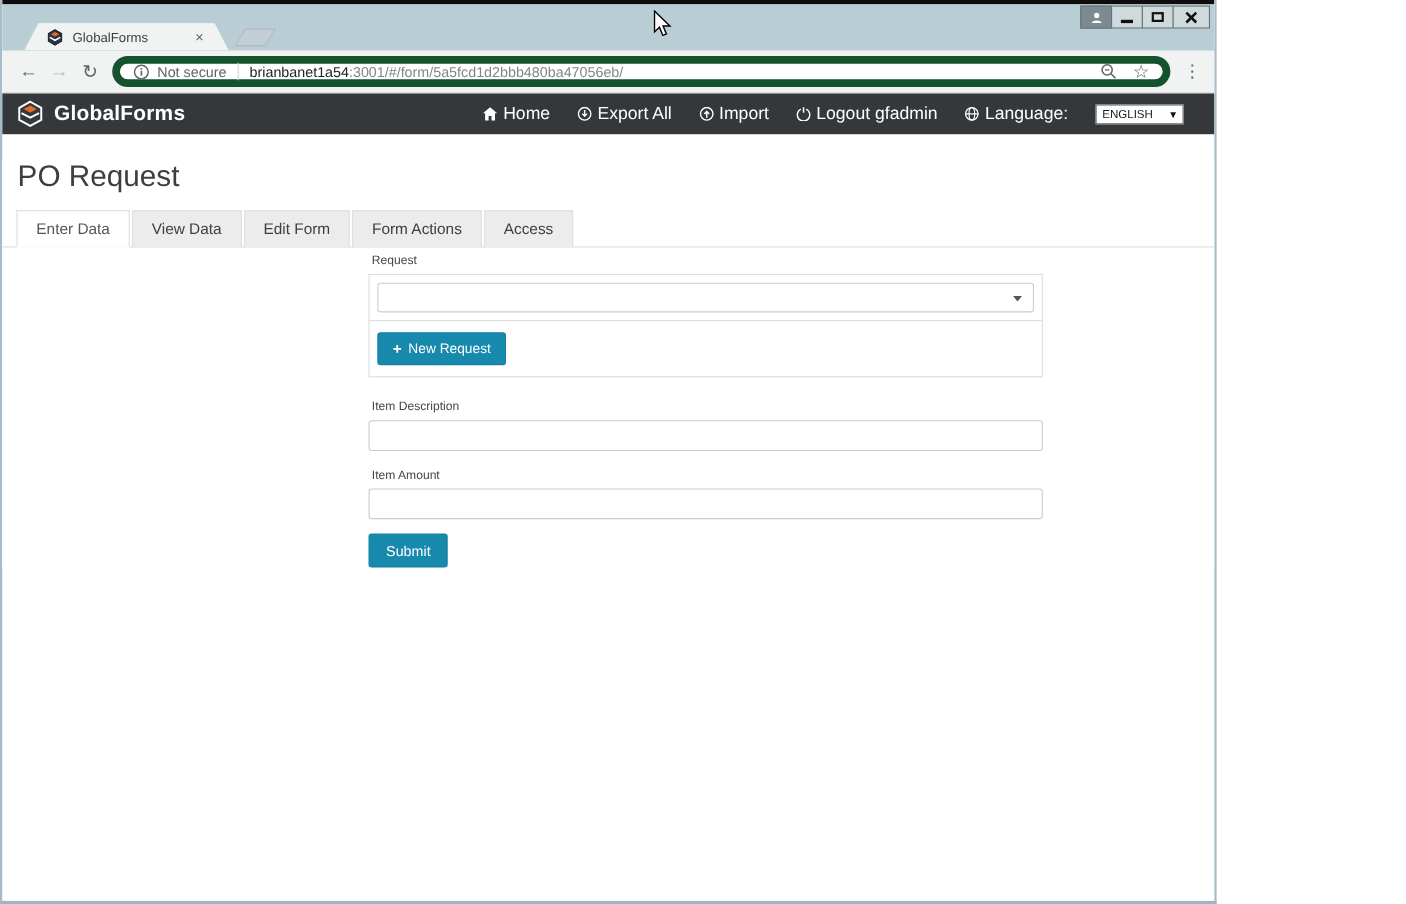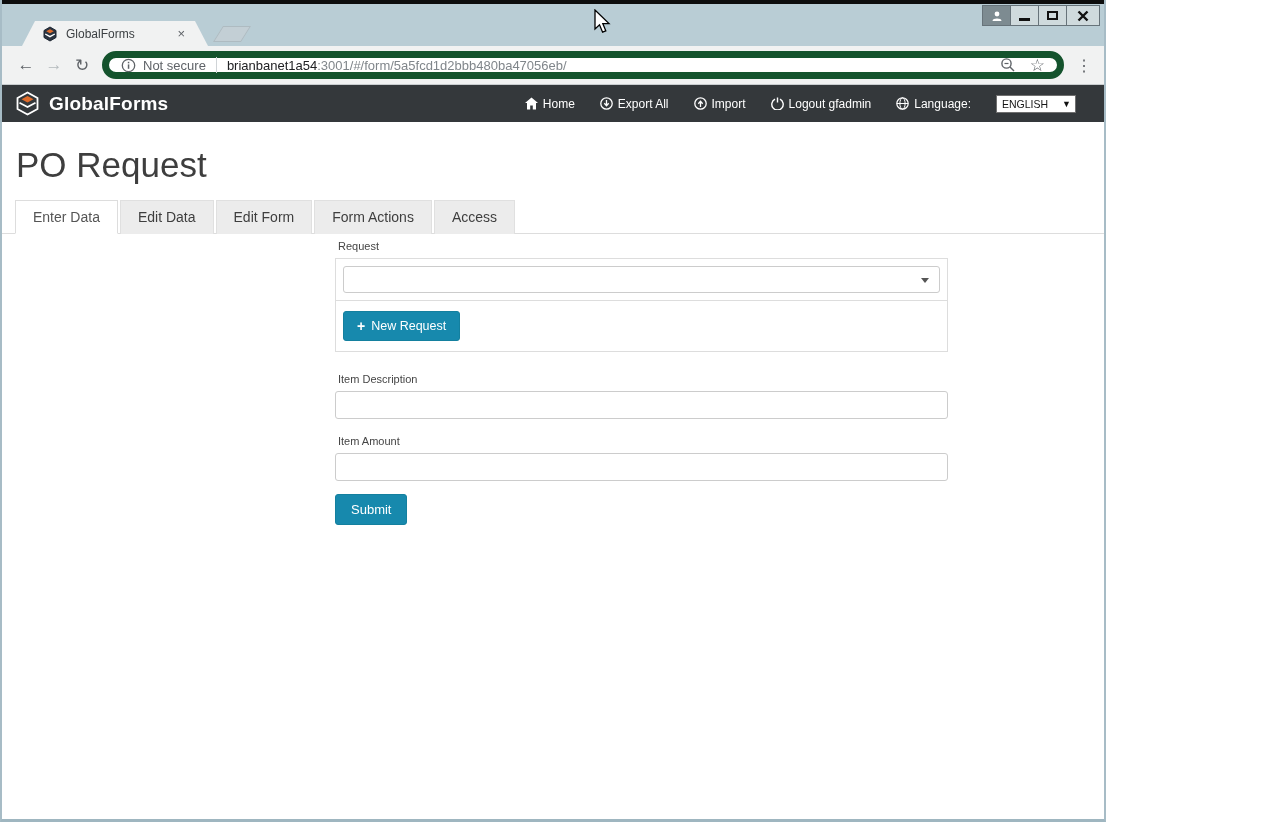--- a/index.html
+++ b/index.html
@@ -36,28 +36,28 @@
   .omni-spacer { flex:1; }
   .omni-icon { color:#5f6368; margin-left:14px; display:flex; align-items:center; }
   .star-icon { font-size:17px; }
   .menu-dots { font-size:16px; color:#5f6368; width:20px; text-align:center; letter-spacing:0; }
 
   
   .app-navbar { height:37px; background:#34383b; display:flex; align-items:center; justify-content:space-between; padding:0 28px 0 13px; }
   .brand { display:flex; align-items:center; gap:9px; }
   .brand-name { color:#fff; font-size:19px; font-weight:bold; letter-spacing:.2px; }
   .nav-menu { display:flex; align-items:center; gap:25px; }
-  .nav-item { display:flex; align-items:center; gap:5px; color:#fff; font-size:12px; white-space:nowrap; }
+  .nav-item { display:flex; align-items:center; gap:5px; color:#fff; font-size:16px; white-space:nowrap; }
   .lang-select { width:80px; height:18px; background:#fff; border:1px solid #6f6f6f; display:flex;
                  align-items:center; justify-content:space-between; padding:0 4px 0 5px; font-size:10.5px; color:#161616; }
   .lang-caret { font-size:9px; color:#111; }
 
   
   .content { background:#fff; }
-  .page-title { font-size:35px; font-weight:400; color:#3e3e3e; margin:23px 0 15px 14px; }
+  .page-title { font-size:27px; font-weight:400; color:#3e3e3e; margin:23px 0 15px 14px; }
   .tabs-row { display:flex; gap:2px; padding-left:13px; border-bottom:1px solid #ddd; }
   .tab-item { padding:8px 17px 8px; font-size:14px; color:#3e3e3e; background:#ececec;
               border:1px solid #e0e0e0; border-bottom:none; margin-bottom:-1px; position:relative; }
   .tab-item.active { background:#fff; border-color:#ddd; border-bottom:1px solid #fff; color:#555; }
 
   .form-area { width:613px; margin-left:333px; margin-top:6px; }
   .field-label { font-size:11px; color:#454545; margin:0 0 6px 3px; display:block; }
   .vendor-panel { border:1px solid #ddd; background:#fff; }
   .vendor-row1 { padding:7px; }
   .select-box { position:relative; height:27px; border:1px solid #ccc; border-radius:3px; background:#fff; }
@@ -215,21 +215,21 @@
         <span class="lang-caret">▼</span>
       </div>
     </div>
   </div>
 
   <div class="content">
     <h1 class="page-title">PO Request</h1>
 
     <div class="tabs-row">
       <div class="tab-item active">Enter Data</div>
-      <div class="tab-item">Edit Data</div>
+      <div class="tab-item">View Data</div>
       <div class="tab-item">Edit Form</div>
       <div class="tab-item">Form Actions</div>
       <div class="tab-item">Access</div>
     </div>
 
     <div class="form-area">
 
       <label class="field-label">Request</label>
       <div class="vendor-panel">
         <div class="vendor-row1">

